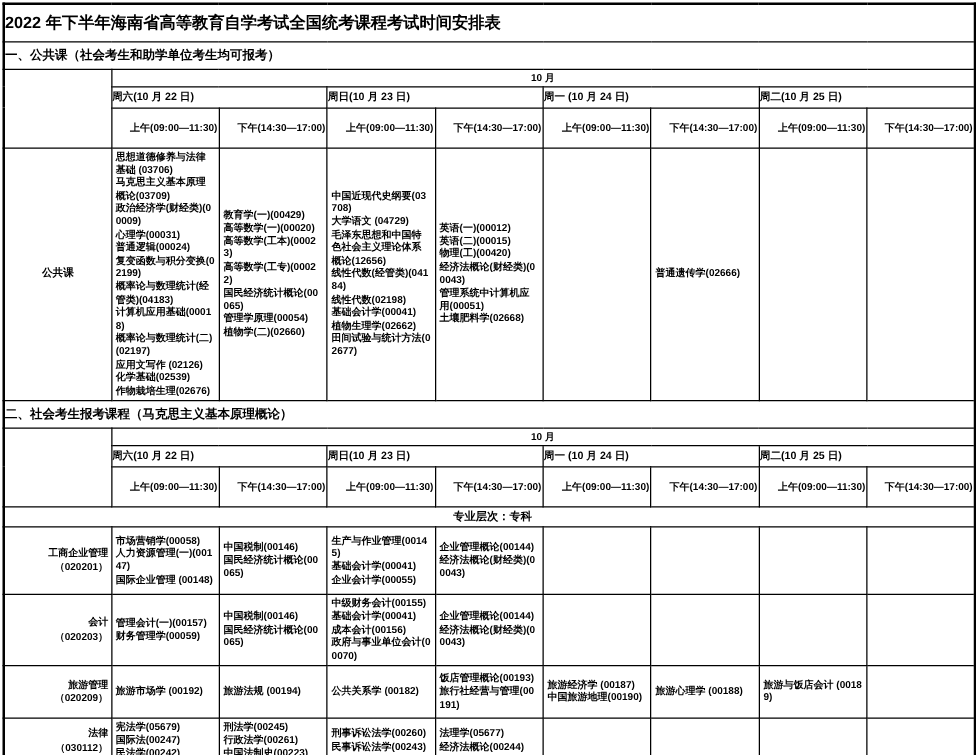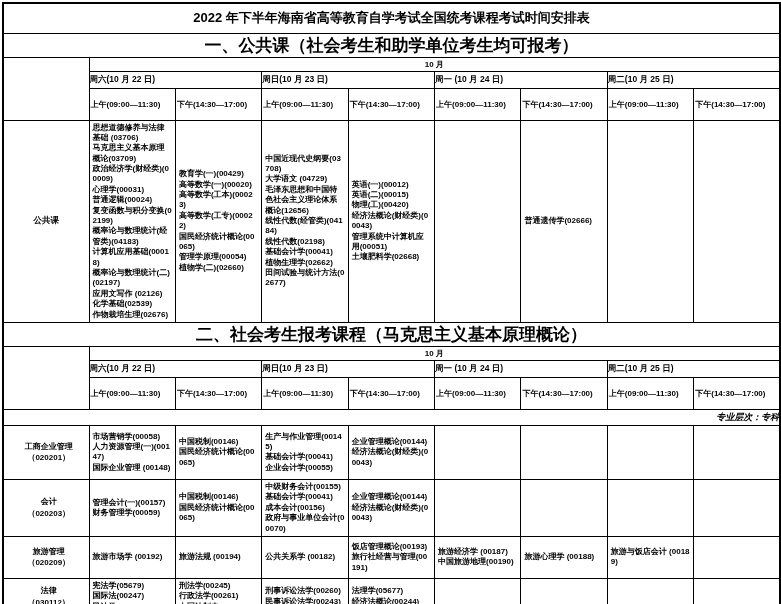--- a/index.html
+++ b/index.html
@@ -21,36 +21,36 @@
     border:2px solid #000000;
   }
   table.sched td {
     border:1px solid #000000;
     vertical-align:middle;
     overflow:hidden;
   }
   col.c-label { width:86px; }
   col.c-slot  { width:86.4px; }
 
-  td.title-cell   { height:30px; font-size:13px; text-align:center; }
-  td.sec-head     { height:22px; font-size:17px; text-align:center; }
+  td.title-cell   { height:30px; font-size:13px; text-align:left; }
+  td.sec-head     { height:22px; font-size:10px; text-align:left; }
   td.month-cell   { height:14px; font-size:8px; text-align:center;margin-left:33px; }
   td.day-cell     { height:17px; font-size:8.5px; }
-  td.time-cell    { height:18px; font-size:8px; text-align:left; padding:10px 1px; }
+  td.time-cell    { height:18px; font-size:8px; text-align:right; padding:10px 1px; }
   td.empty-corner { }
   td.row-label    { font-size:8.5px; text-align:center; vertical-align:middle; }
   td.major-label  {
-    font-size:8px; text-align:center; vertical-align:middle;
+    font-size:8px; text-align:right; vertical-align:middle;
     padding:2px 2px 2px 7px; white-space:pre-line; line-height:1.45;
   }
   td.courses {
     font-size:8px; line-height:1.3; text-align:left; vertical-align:middle;
     padding:2px 3px; white-space:pre-line; word-break:break-all;
   }
-  td.level-cell   { height:16px; font-size:9px; text-align:right; padding-left:5px;font-style:italic; }
+  td.level-cell   { height:16px; font-size:9px; text-align:center; padding-left:5px; }
 
   tr.r-pubcourses td { height:197px;margin-top:40px; }
   tr.r-major1 td { height:54px; }
   tr.r-major2 td { height:57px; }
   tr.r-major3 td { height:42px; }
   tr.r-major4 td { height:34px; }
 
   .footer {
     margin-top:8px;
     text-align:center;

